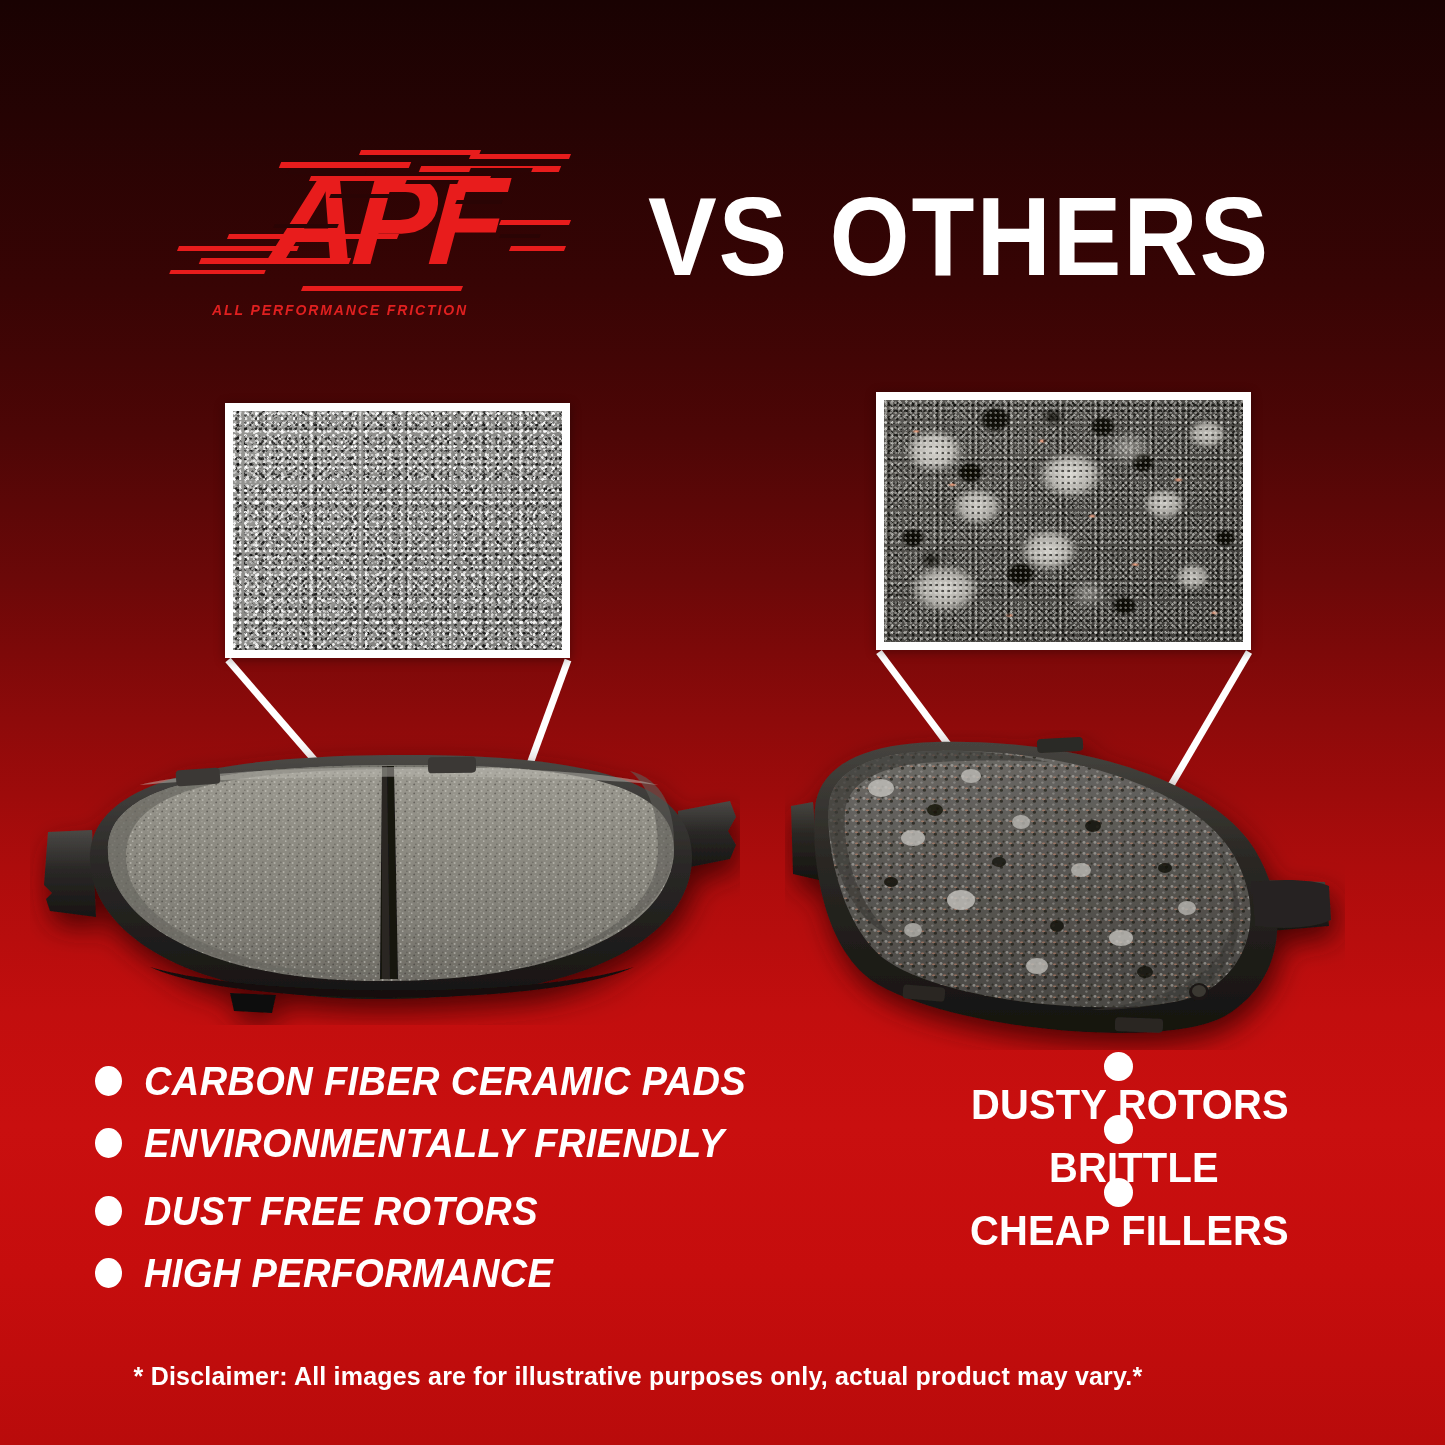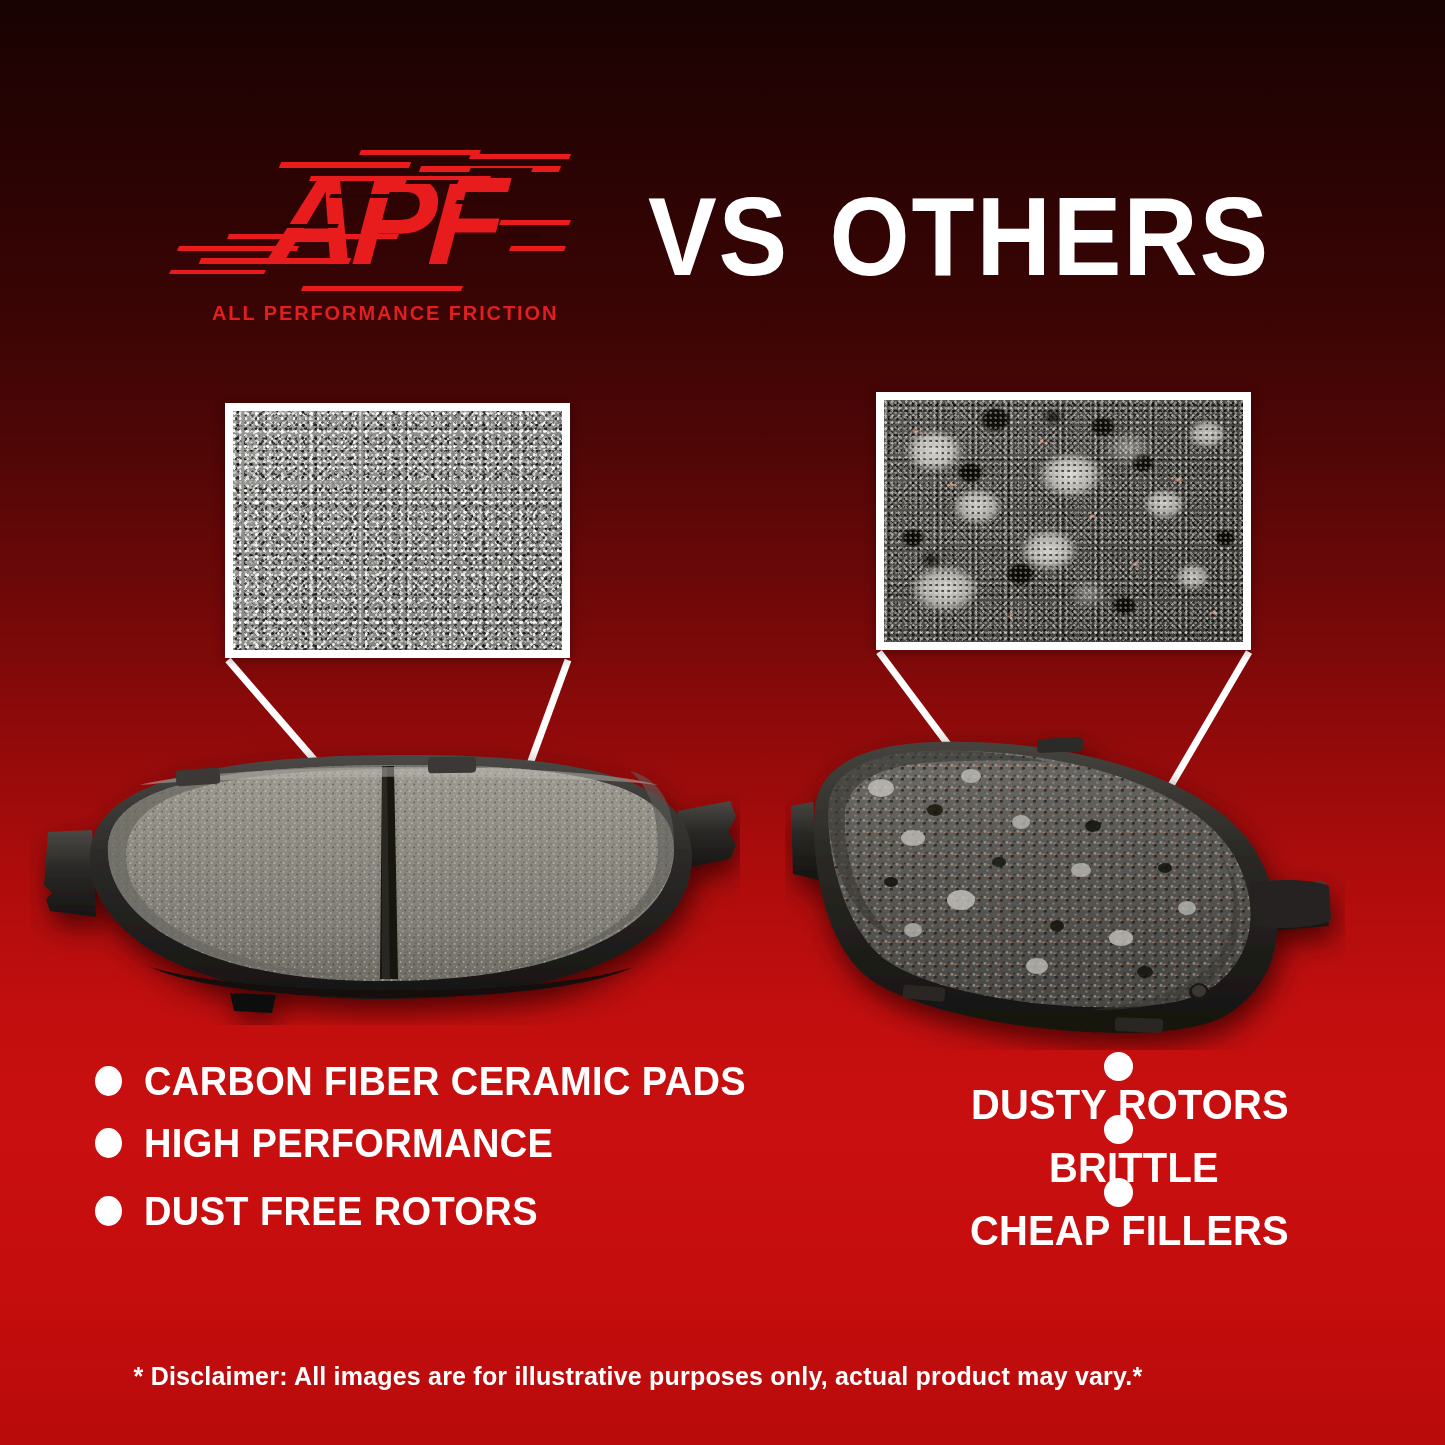--- a/index.html
+++ b/index.html
@@ -34,21 +34,21 @@
     color:#e81c1c;letter-spacing:-7px;
     transform:skewX(-4deg);
     font-family:"Liberation Sans",sans-serif;
   }
   
   .streak{position:absolute;background:#e81c1c;transform:skewX(-22deg);}
   .streak.dark{background:#2a0404;}
 
   .tagline{
     position:absolute;left:42px;top:152px;
-    font-size:20px;font-weight:bold;color:#e02020;
+    font-size:14px;font-weight:bold;font-style:italic;color:#e02020;
     letter-spacing:1.9px;white-space:nowrap;
     font-family:"Liberation Sans",sans-serif;
   }
 
   #title{
     position:absolute;left:648px;top:178px;width:740px;height:120px;
     color:#ffffff;font-size:112px;line-height:118px;font-weight:bold;
     letter-spacing:2px;white-space:nowrap;
     font-family:"Liberation Sans",sans-serif;
     transform:scaleX(0.92);transform-origin:left top;
@@ -163,21 +163,21 @@
   .pad-wrap{position:absolute;}
   #pad-left{left:30px;top:735px;width:710px;height:290px;}
   #pad-right{left:785px;top:730px;width:560px;height:320px;}
 
   
   .bullets{position:absolute;}
   #bullets-left{left:95px;top:1052px;width:730px;}
   #bullets-right{left:878px;top:1052px;width:480px;}
 
   .blrow{display:flex;align-items:center;}
-  #bullets-left .blrow{height:58px;margin-bottom:4px;}
+  #bullets-left .blrow{height:58px;margin-bottom:4px;font-style:italic;}
   #bullets-left .blrow:nth-child(3){margin-top:10px;}
   #bullets-right .blrow{height:58px;margin-bottom:5px;flex-direction:column;}
 
   .dot{
     width:27px;height:30px;border-radius:50%;background:#ffffff;flex:0 0 auto;
   }
   #bullets-right .dot{width:29px;height:29px;}
 
   .bltext{
     color:#ffffff;font-weight:bold;white-space:nowrap;
@@ -401,26 +401,30 @@
     </svg>
   </div>
 
   <div class="bullets" id="bullets-left">
     <div class="blrow">
       <span class="dot"></span>
       <span class="bltext">CARBON FIBER CERAMIC PADS</span>
     </div>
     <div class="blrow">
       <span class="dot"></span>
+      <span class="bltext">ENVIRONMENTALLY FRIENDLY</span>
+    </div>
+    <div class="blrow">
+      <span class="dot"></span>
+      <span class="bltext">DUST FREE ROTORS</span>
+    </div>
+    <div class="blrow">
+      <span class="dot"></span>
       <span class="bltext">HIGH PERFORMANCE</span>
     </div>
-    <div class="blrow">
-      <span class="dot"></span>
-      <span class="bltext">DUST FREE ROTORS</span>
-    </div>
   </div>
 
   <div class="bullets" id="bullets-right">
     <div class="blrow">
       <span class="dot"></span>
       <span class="bltext">DUSTY ROTORS</span>
     </div>
     <div class="blrow">
       <span class="dot"></span>
       <span class="bltext">BRITTLE</span>

